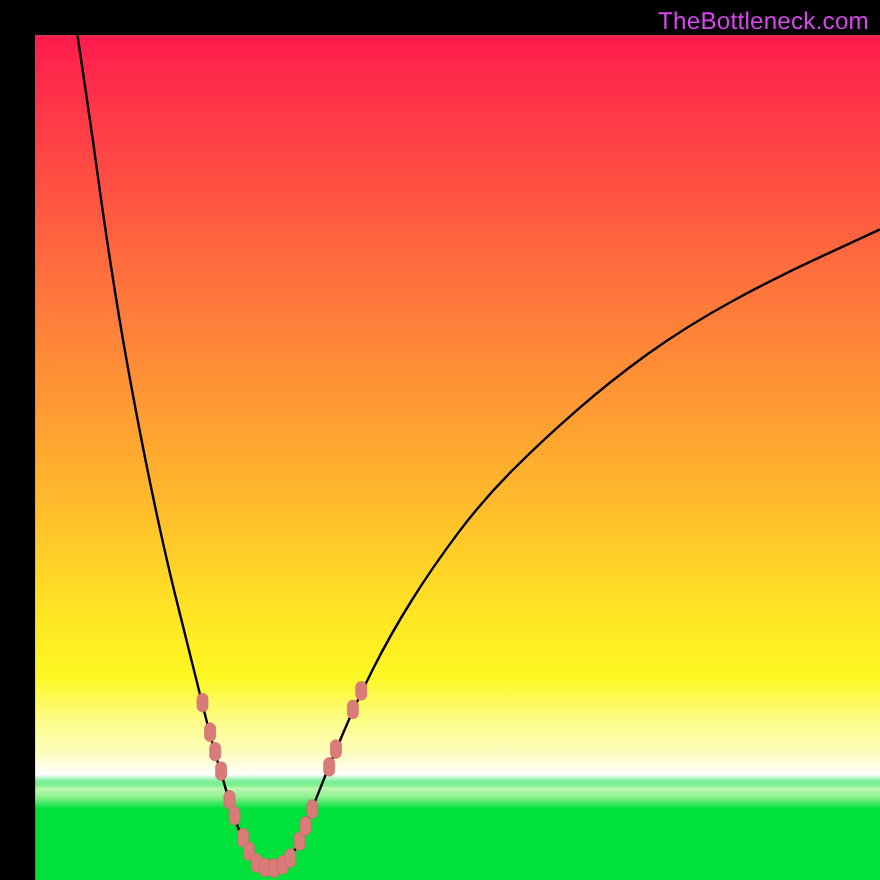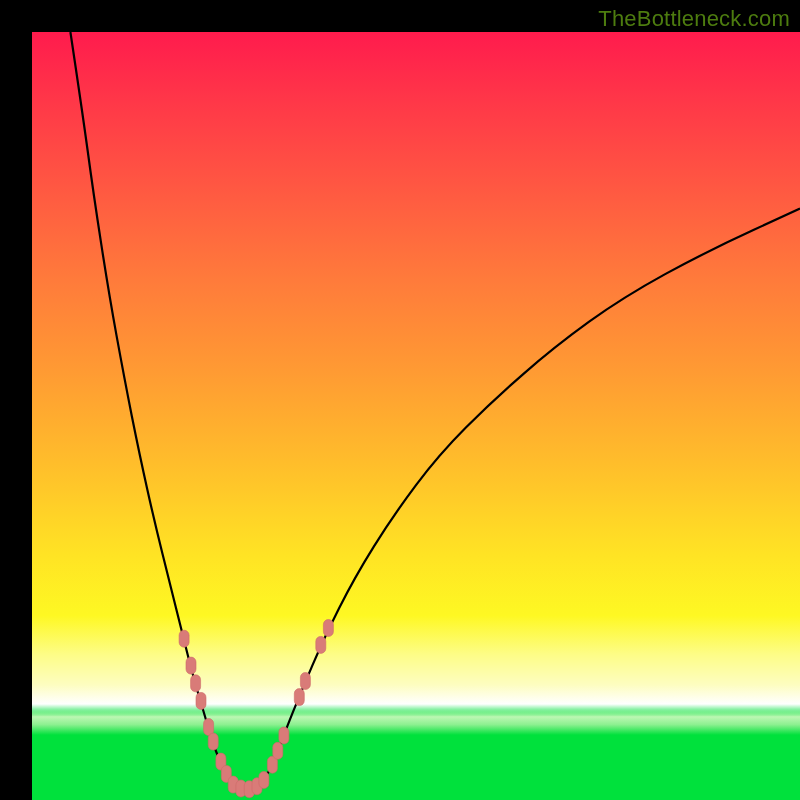--- a/index.html
+++ b/index.html
@@ -60,21 +60,21 @@
       rgba(255,255,255,0.0) 0%,
       #bdf7b3 30%,
       #8cf090 60%,
       rgba(0,225,60,0) 100%
     );
   }
   .attribution {
     position: absolute;
     top: 6px;
     right: 10px;
-    color: #4d7c0f;
+    color: #d946ef;
     font-size: 22px;
     letter-spacing: 0.2px;
     font-weight: 500;
   }
   svg.curve {
     position: absolute;
     left: 0;
     top: 0;
     width: 100%;
     height: 100%;

